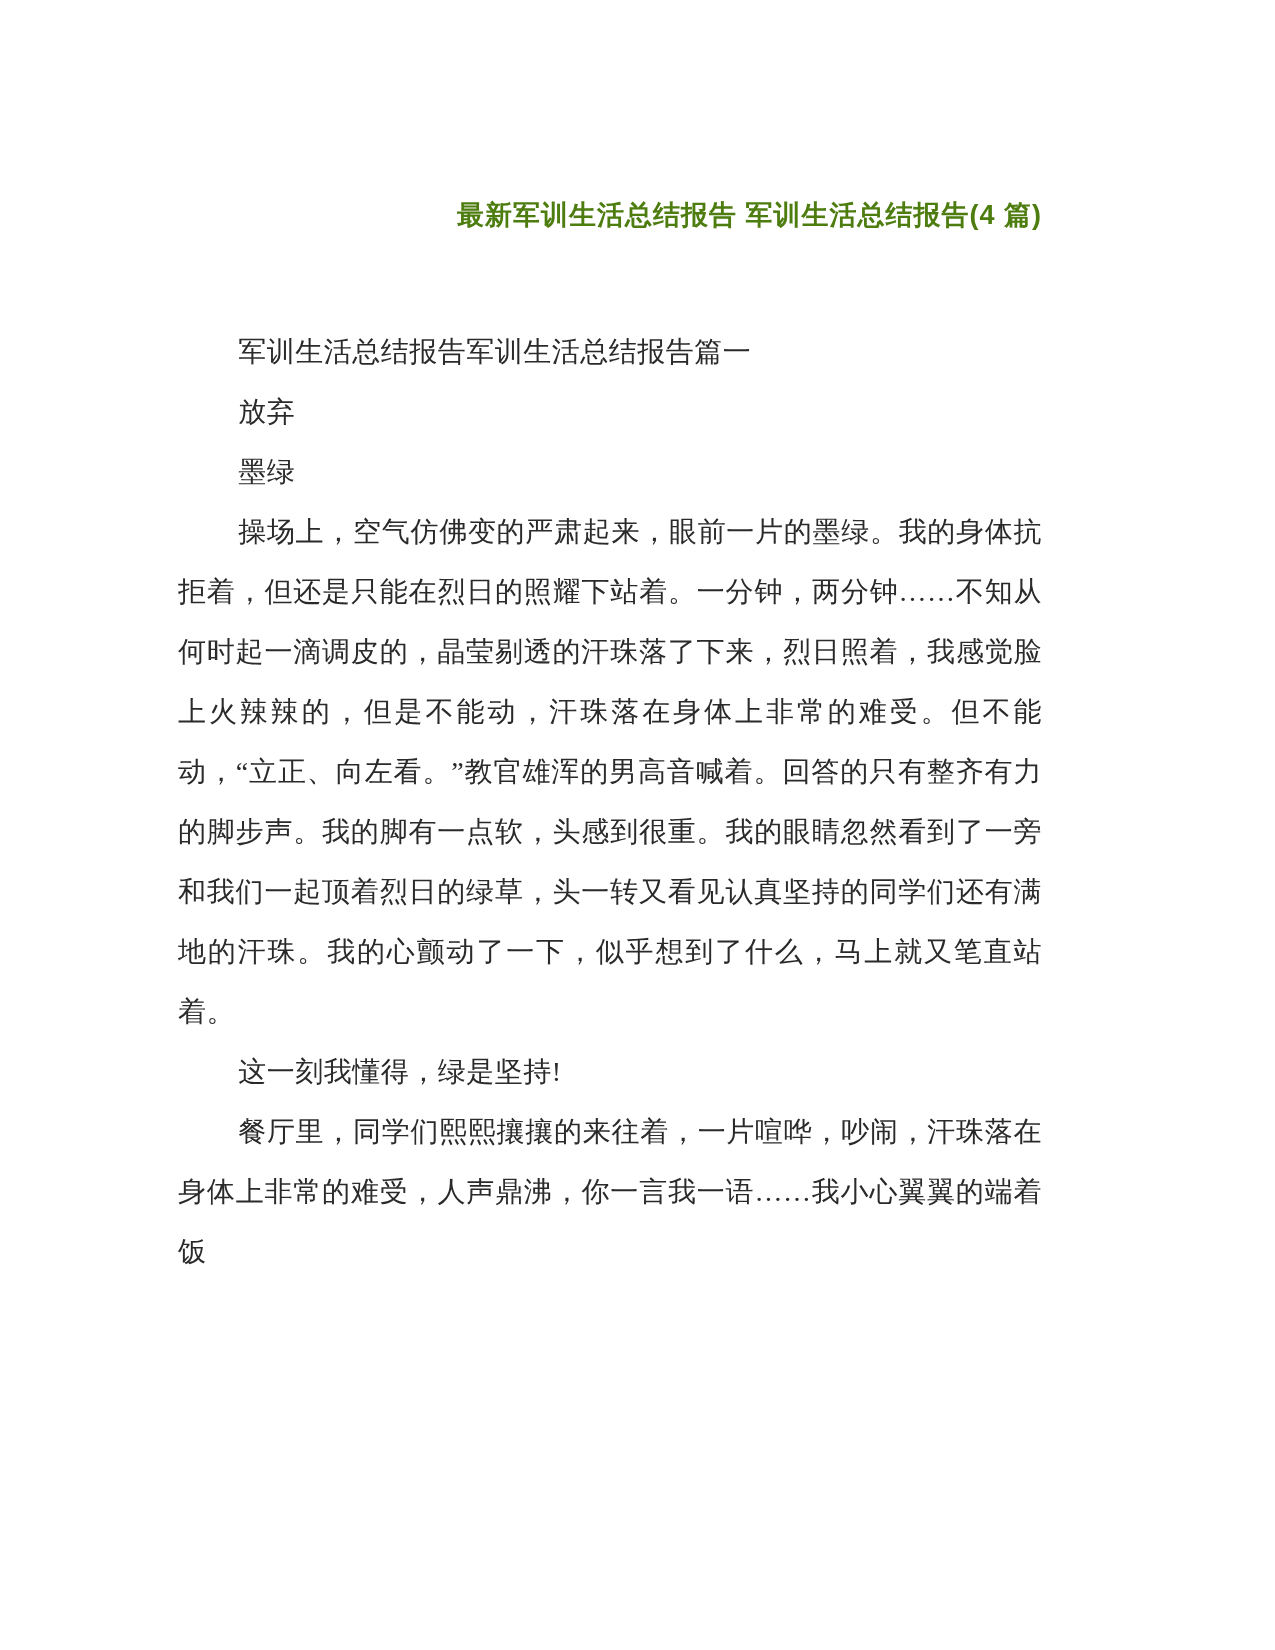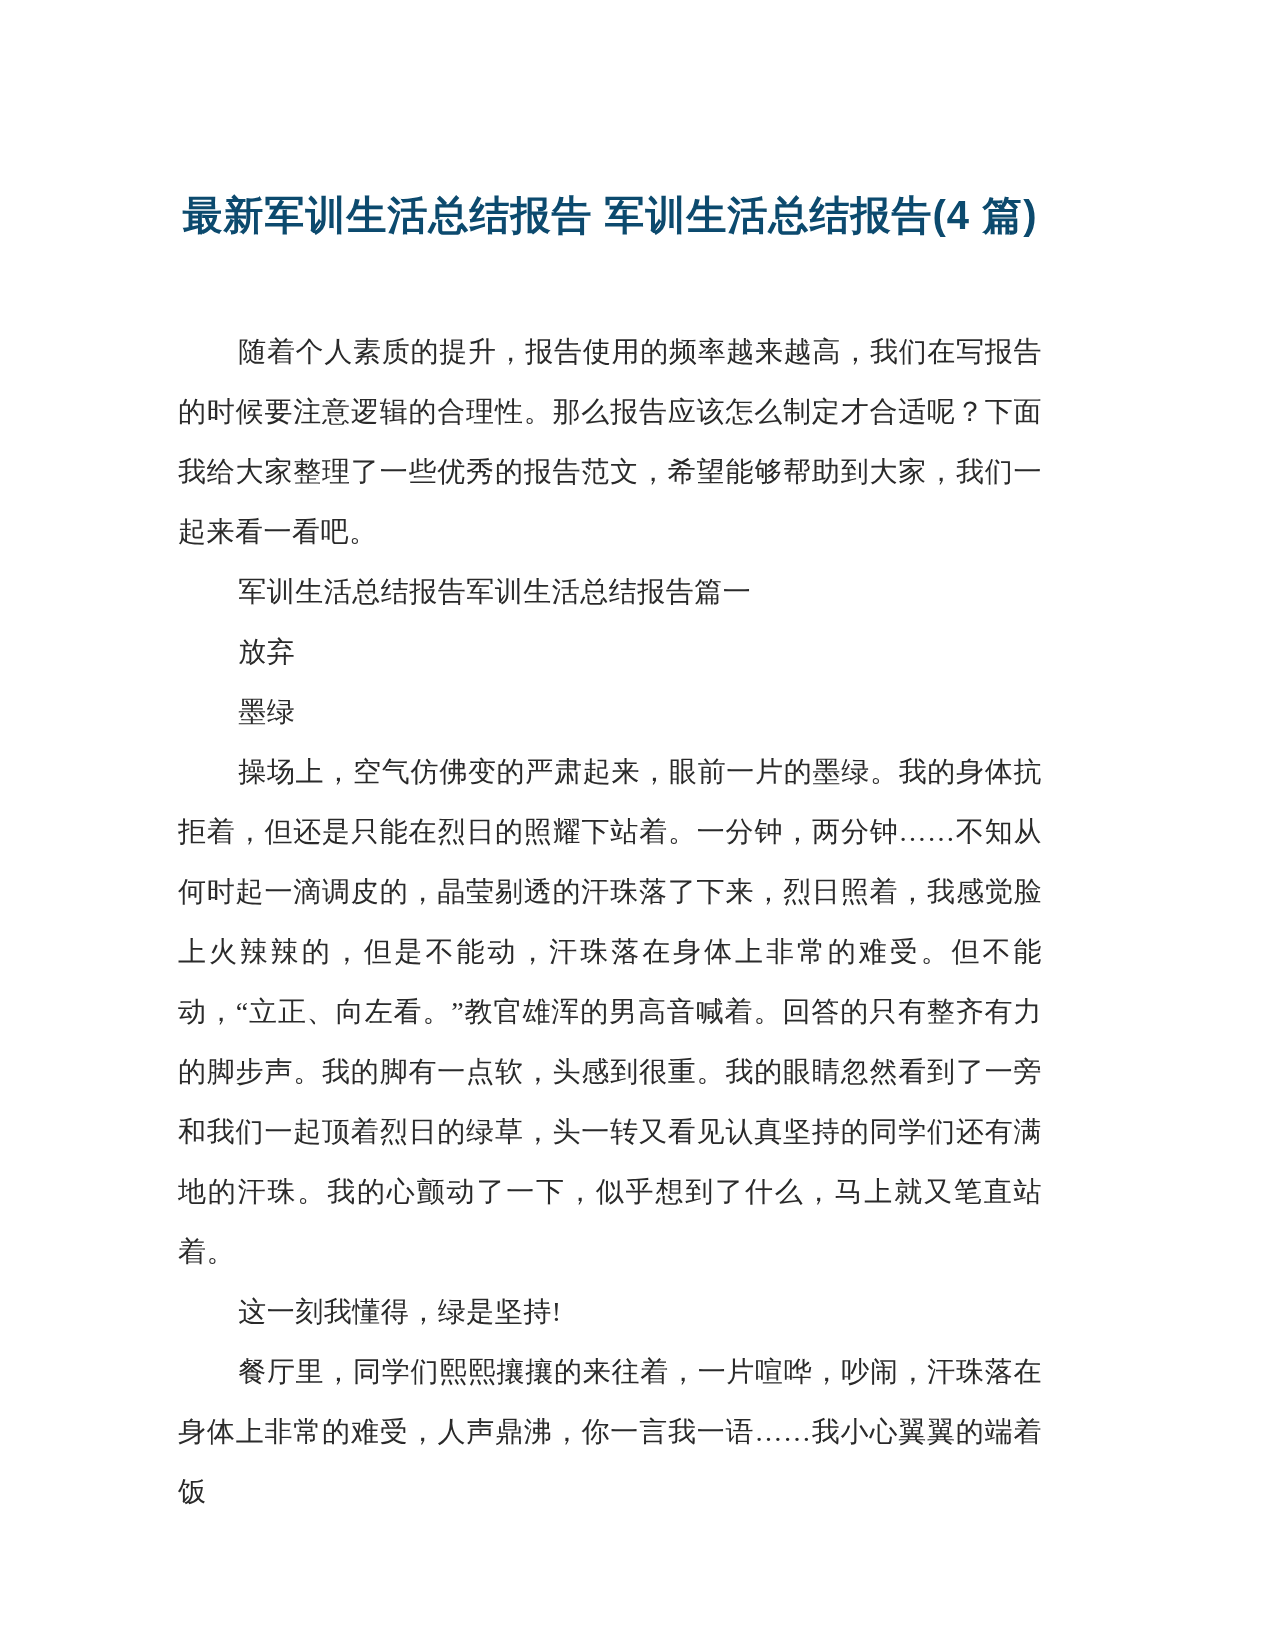--- a/index.html
+++ b/index.html
@@ -13,26 +13,26 @@
     height: 1650px;
     margin: 0 auto;
     background: #ffffff;
     box-sizing: border-box;
     padding: 192px 233px 0 178px;
     overflow: hidden;
     color: #1f1f1f;
   }
   .doc-title {
     margin: 0 0 84px 0;
-    text-align: center;
+    text-align: right;
     font-family: "Liberation Sans", "DejaVu Sans", sans-serif;
     font-weight: 700;
-    font-size: 40px;
+    font-size: 27px;
     line-height: 46px;
-    color: #0c4a6e;
+    color: #4d7c0f;
     letter-spacing: 1px;
   }
   .doc-body {
     font-family: "Liberation Serif", "DejaVu Serif", serif;
     font-weight: 400;
     font-size: 28px;
     color: #2a2a2a;
   }
   .para {
     margin: 0;
@@ -44,21 +44,20 @@
   }
 </style>
 </head>
 <body>
 
 <div class="page">
   <h1 class="doc-title">最新军训生活总结报告 军训生活总结报告(4 篇)</h1>
 
   <div class="doc-body">
 
-  <p class="para">随着个人素质的提升，报告使用的频率越来越高，我们在写报告的时候要注意逻辑的合理性。那么报告应该怎么制定才合适呢？下面我给大家整理了一些优秀的报告范文，希望能够帮助到大家，我们一起来看一看吧。</p>
       <p class="para">军训生活总结报告军训生活总结报告篇一</p>
       <p class="para">放弃</p>
       <p class="para">墨绿</p>
       <p class="para">操场上，空气仿佛变的严肃起来，眼前一片的墨绿。我的身体抗拒着，但还是只能在烈日的照耀下站着。一分钟，两分钟……不知从何时起一滴调皮的，晶莹剔透的汗珠落了下来，烈日照着，我感觉脸上火辣辣的，但是不能动，汗珠落在身体上非常的难受。但不能动，“立正、向左看。”教官雄浑的男高音喊着。回答的只有整齐有力的脚步声。我的脚有一点软，头感到很重。我的眼睛忽然看到了一旁和我们一起顶着烈日的绿草，头一转又看见认真坚持的同学们还有满地的汗珠。我的心颤动了一下，似乎想到了什么，马上就又笔直站着。</p>
       <p class="para">这一刻我懂得，绿是坚持!</p>
       <p class="para">餐厅里，同学们熙熙攘攘的来往着，一片喧哗，吵闹，汗珠落在身体上非常的难受，人声鼎沸，你一言我一语……我小心翼翼的端着饭</p>
     </div>
 </div>
 
 </body></html>

